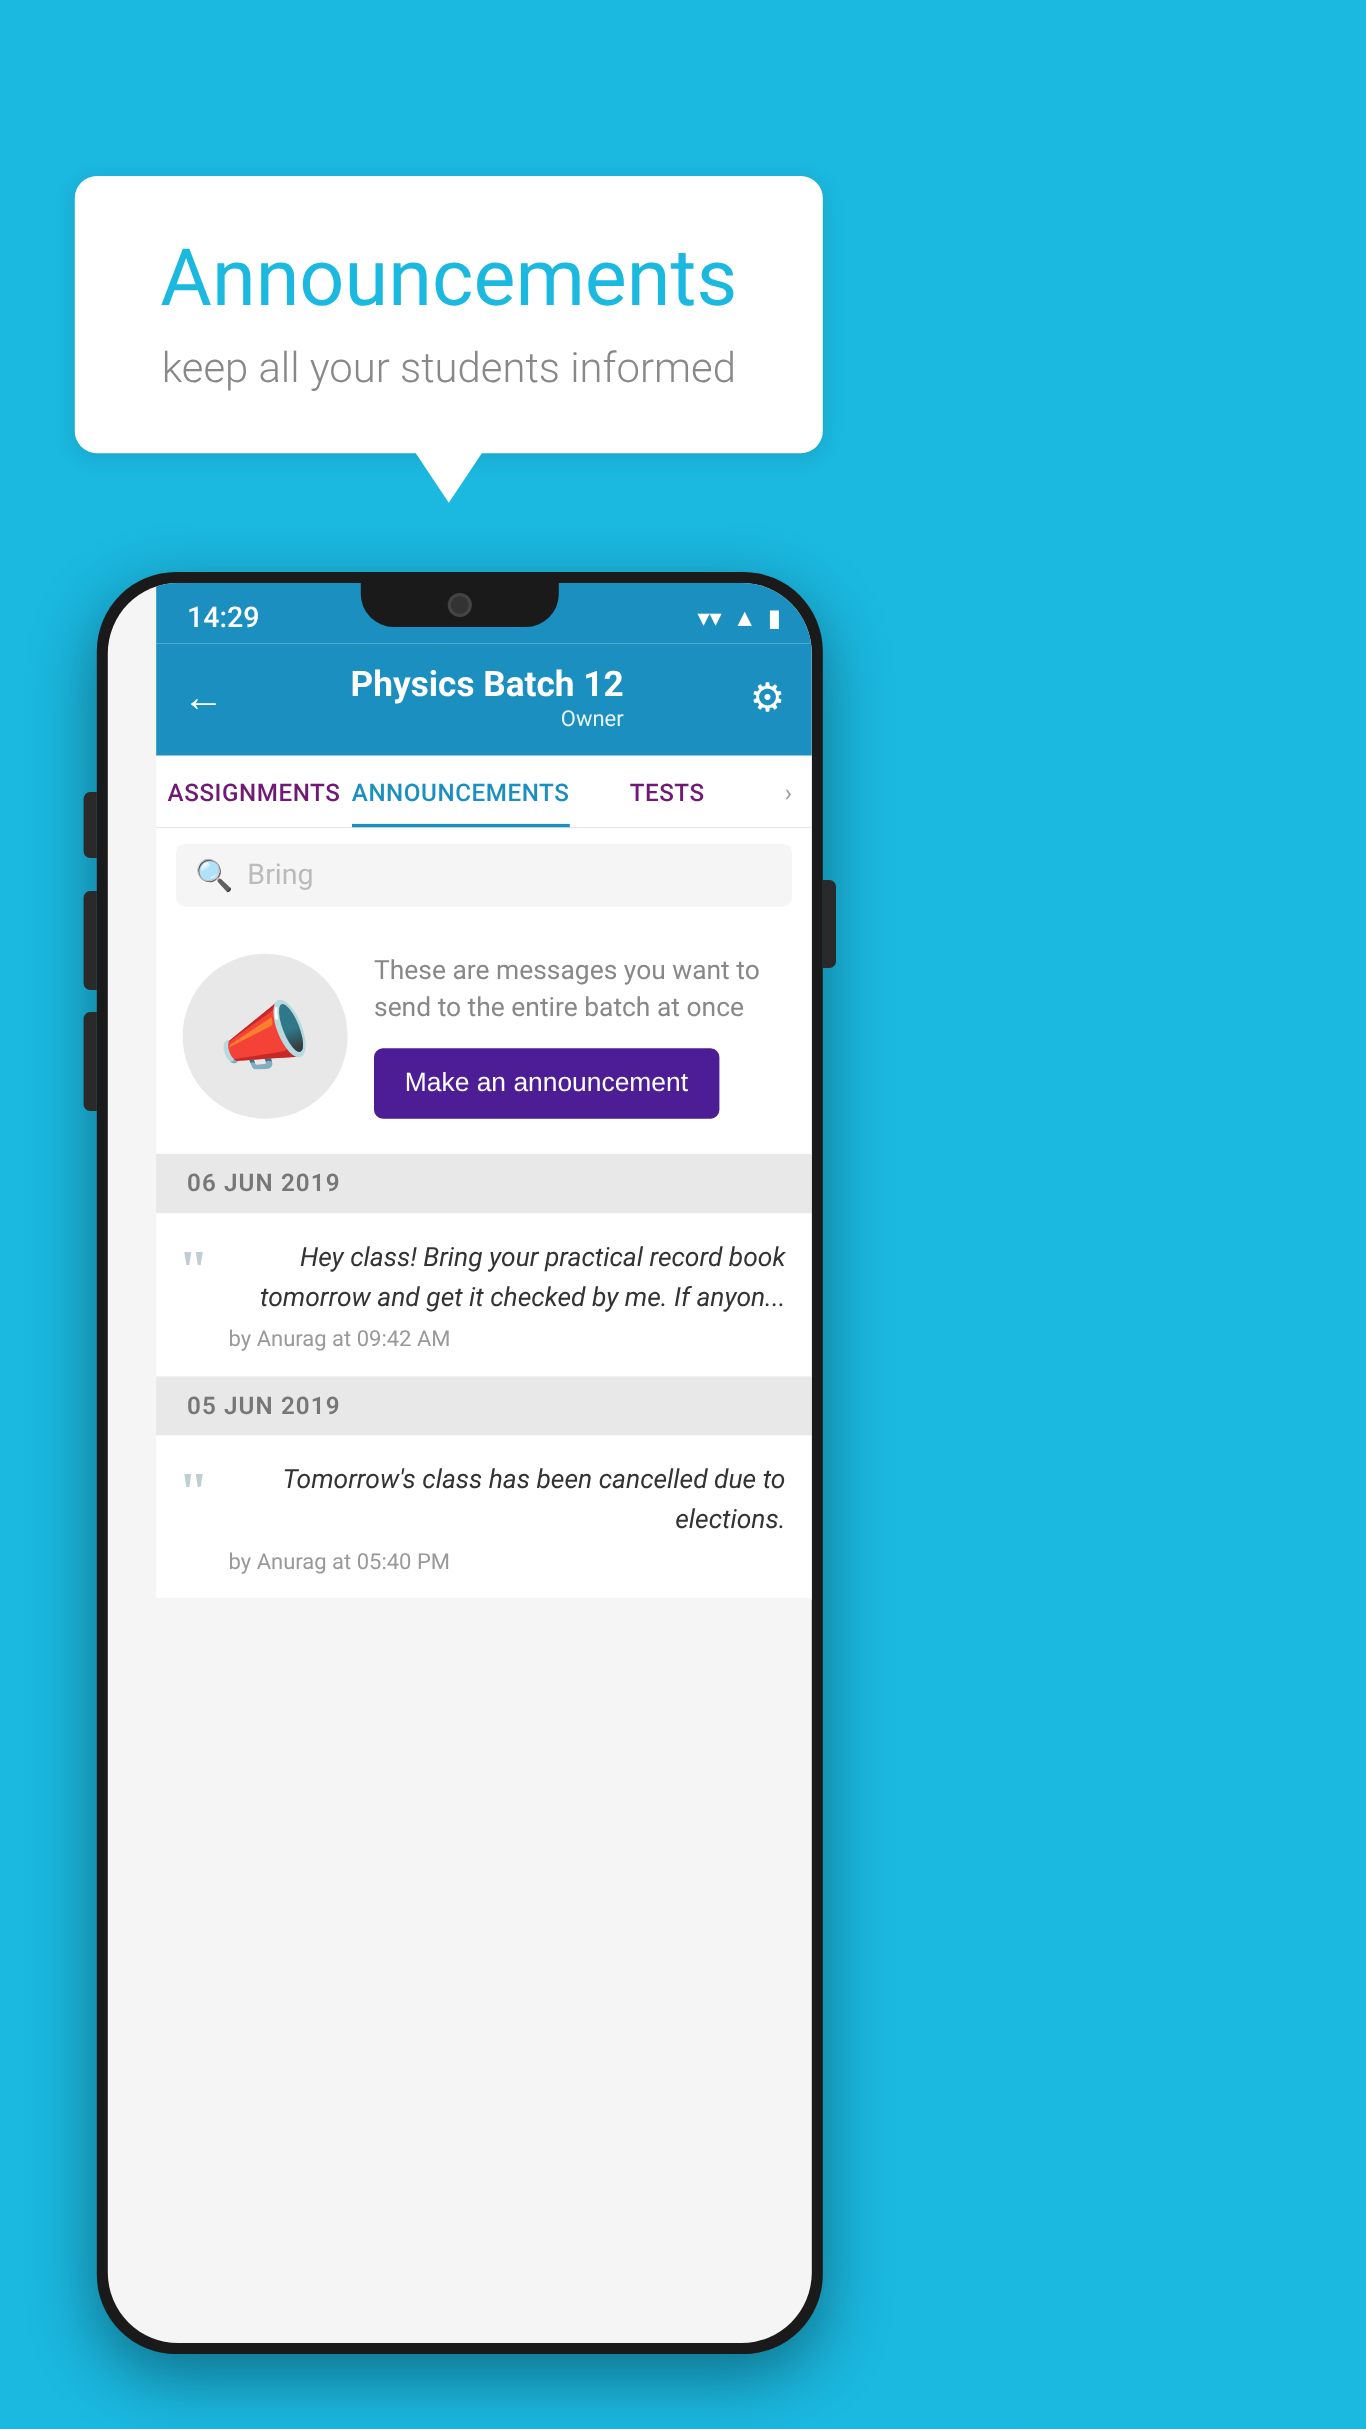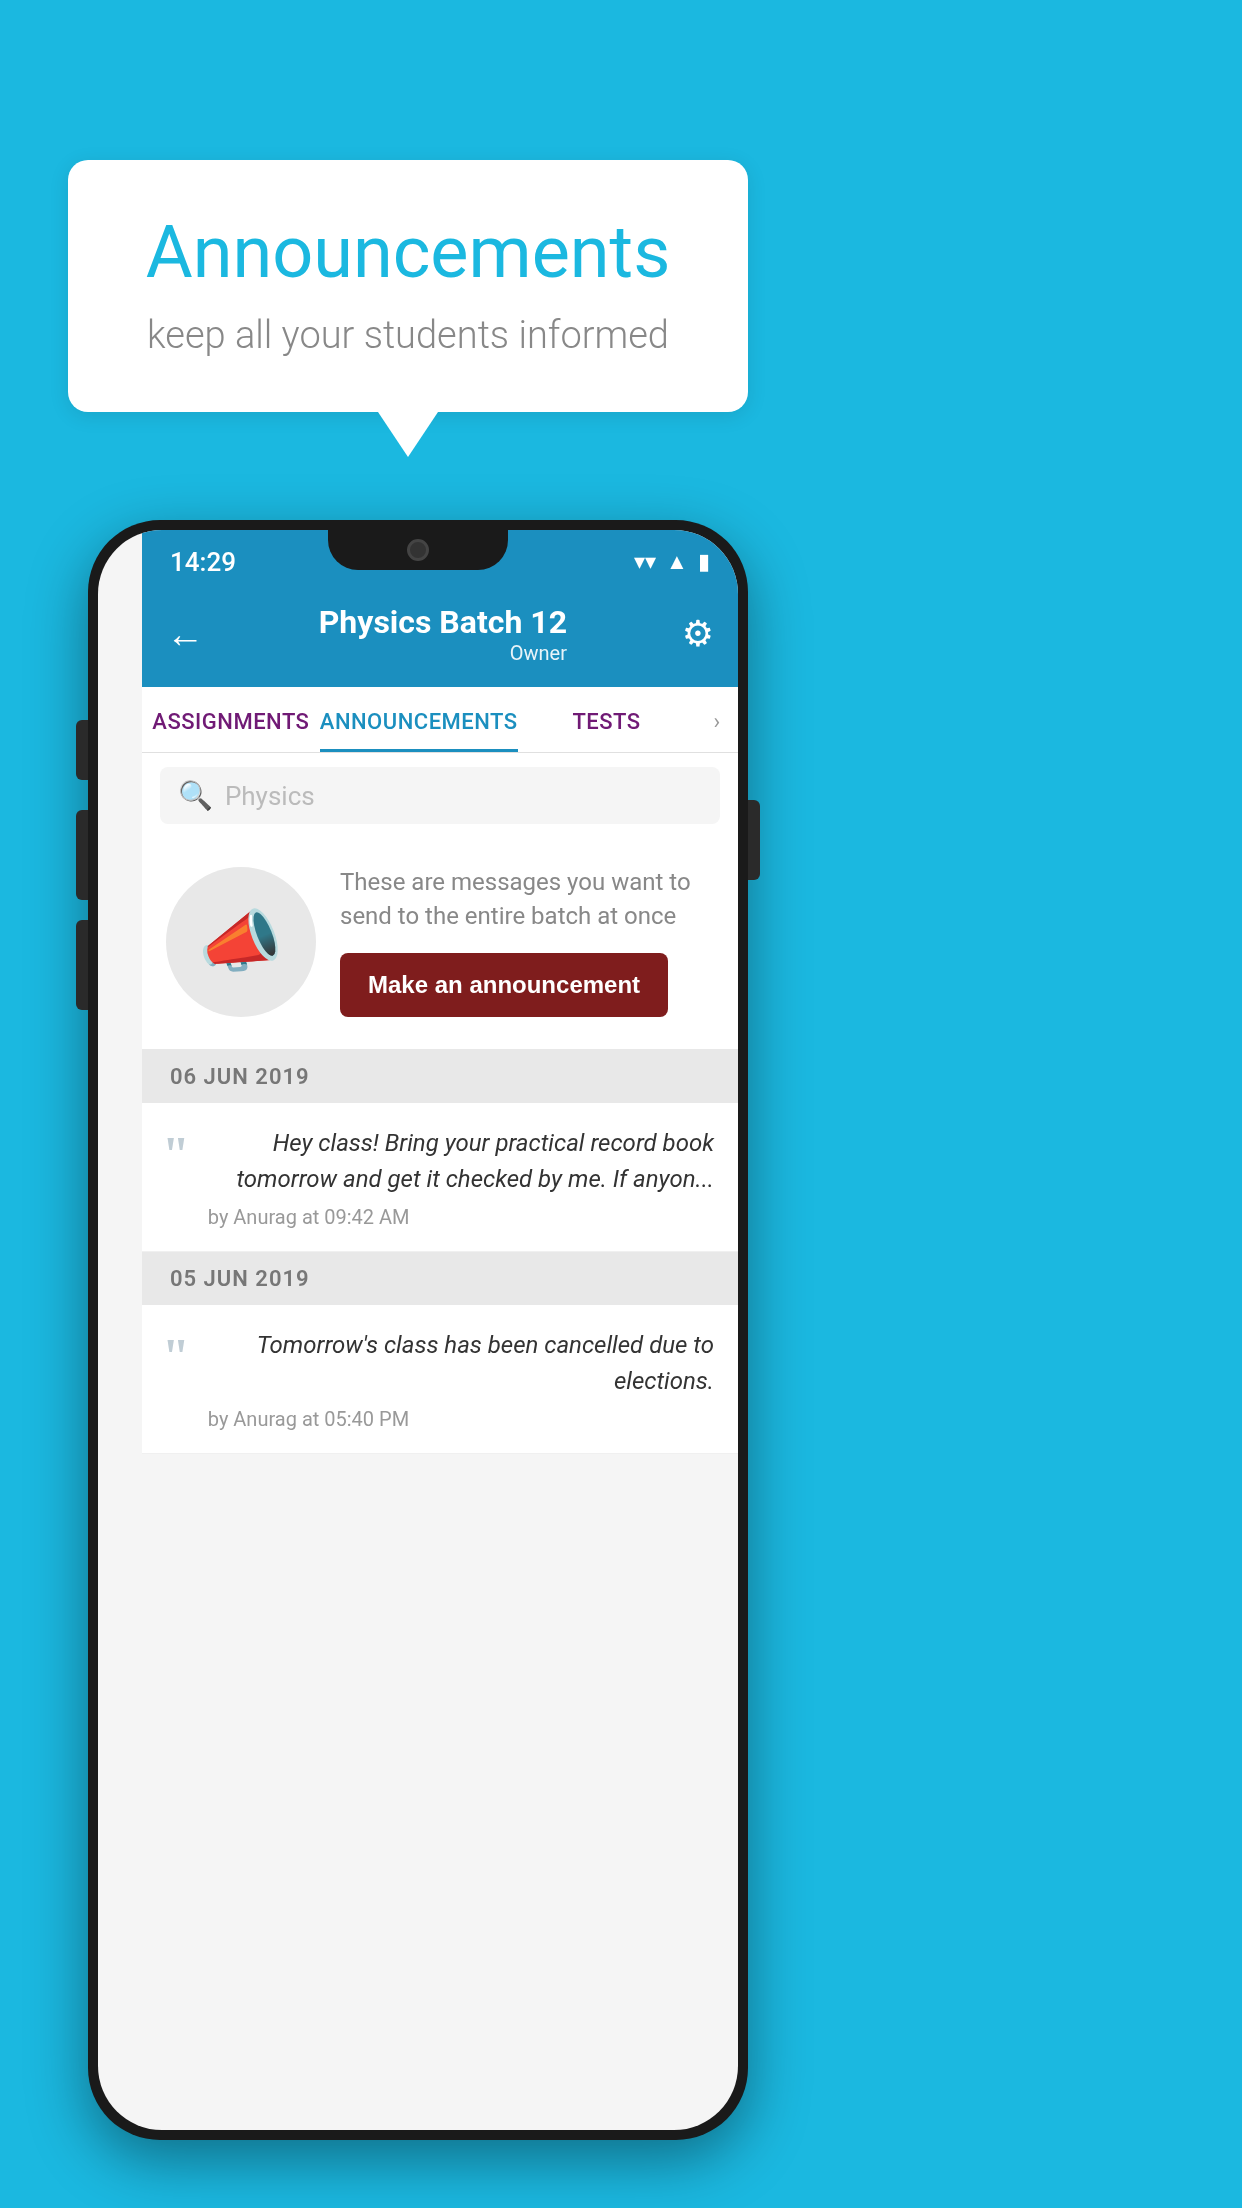--- a/index.html
+++ b/index.html
@@ -237,27 +237,27 @@
     .announce-right {
       flex: 1;
     }
     .announce-desc {
       color: #888;
       font-size: 24px;
       line-height: 1.4;
       margin-bottom: 20px;
     }
     .announce-btn {
-      background: #7f1d1d;
+      background: #4c1d95;
       color: white;
       border: none;
       border-radius: 8px;
       padding: 18px 28px;
       font-size: 24px;
-      font-weight: 700;
+      font-weight: 400;
       cursor: pointer;
     }
 
     
     .date-separator {
       background: #e8e8e8;
       padding: 14px 28px;
       font-size: 22px;
       font-weight: 600;
       color: #777;
@@ -385,21 +385,21 @@
       </div>
       <div class="tab-item">
         <span>TESTS</span>
       </div>
       <div class="tab-more">›</div>
     </div>
 
     <div class="search-container">
       <div class="search-bar">
         <span class="search-icon-sym">🔍</span>
-        <span class="search-input-text">Physics</span>
+        <span class="search-input-text">Bring</span>
       </div>
     </div>
 
     <div class="announce-prompt">
       <div class="announce-icon-circle">
         <span class="announce-icon-sym">📣</span>
       </div>
       <div class="announce-right">
         <div class="announce-desc">These are messages you want to send to the entire batch at once</div>
         <button class="announce-btn">Make an announcement</button>

